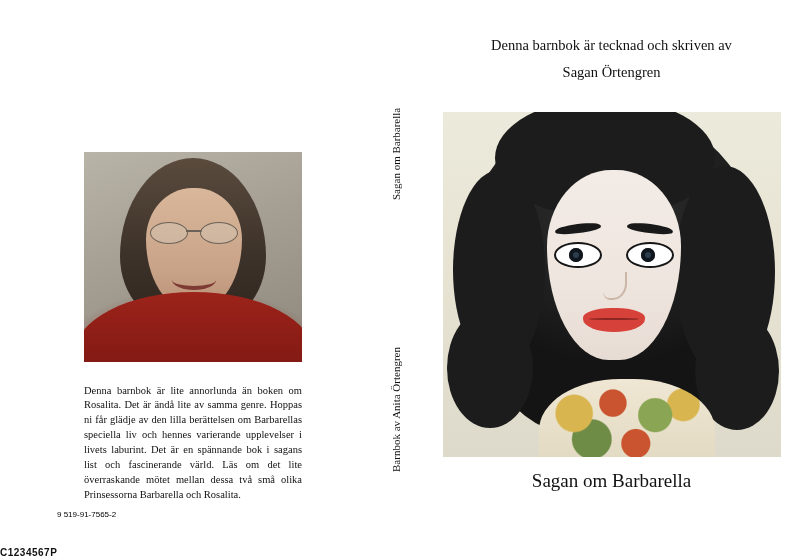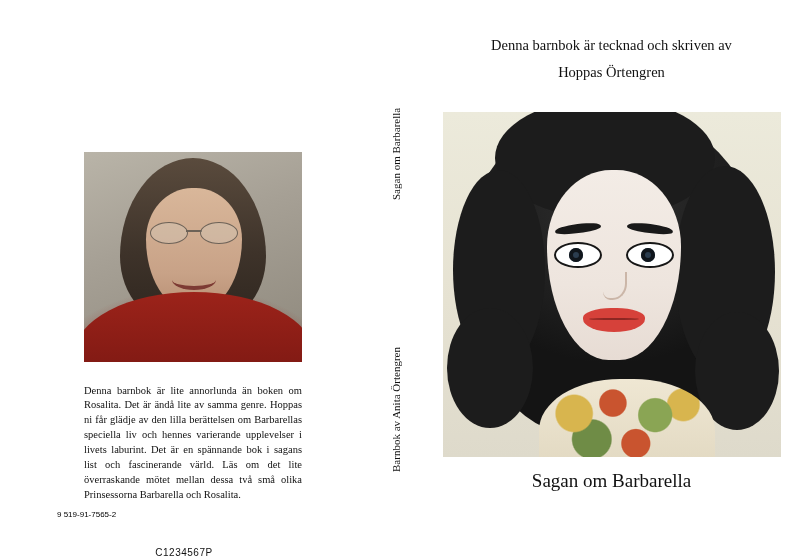--- a/index.html
+++ b/index.html
@@ -156,25 +156,26 @@
     width: 110px;
     font-family: "Liberation Sans", sans-serif;
     font-size: 8px;
     color: #000;
   }
   .back-code {
     position: absolute;
     left: 0;
     top: 523px;
     width: 368px;
-    text-align: center;
+    text-align: left;
     font-family: "Liberation Sans", sans-serif;
     font-size: 10px;
     letter-spacing: 0.5px;
     color: #111;
+    font-weight: bold;
   }
 
   
   .spine {
     position: absolute;
     left: 368px;
     top: 0;
     width: 55px;
     height: 557px;
   }
@@ -382,21 +383,21 @@
 
   <div class="spine">
     <div class="spine-text spine-title">Sagan om Barbarella</div>
     <div class="spine-text spine-sub">Barnbok av Anita Örtengren</div>
   </div>
 
   <div class="front-cover">
 
     <div class="front-credit">
       <div>Denna barnbok är tecknad och skriven av</div>
-      <div>Hoppas Örtengren</div>
+      <div>Sagan Örtengren</div>
     </div>
 
     <div class="front-art">
       <div class="art-bg"></div>
       <div class="hair-mass"></div>
       <div class="hair-lobe lobe3"></div>
       <div class="hair-lobe lobe1"></div>
       <div class="hair-lobe lobe2"></div>
       <div class="hair-lobe lobe4"></div>
       <div class="hair-lobe lobe5"></div>

